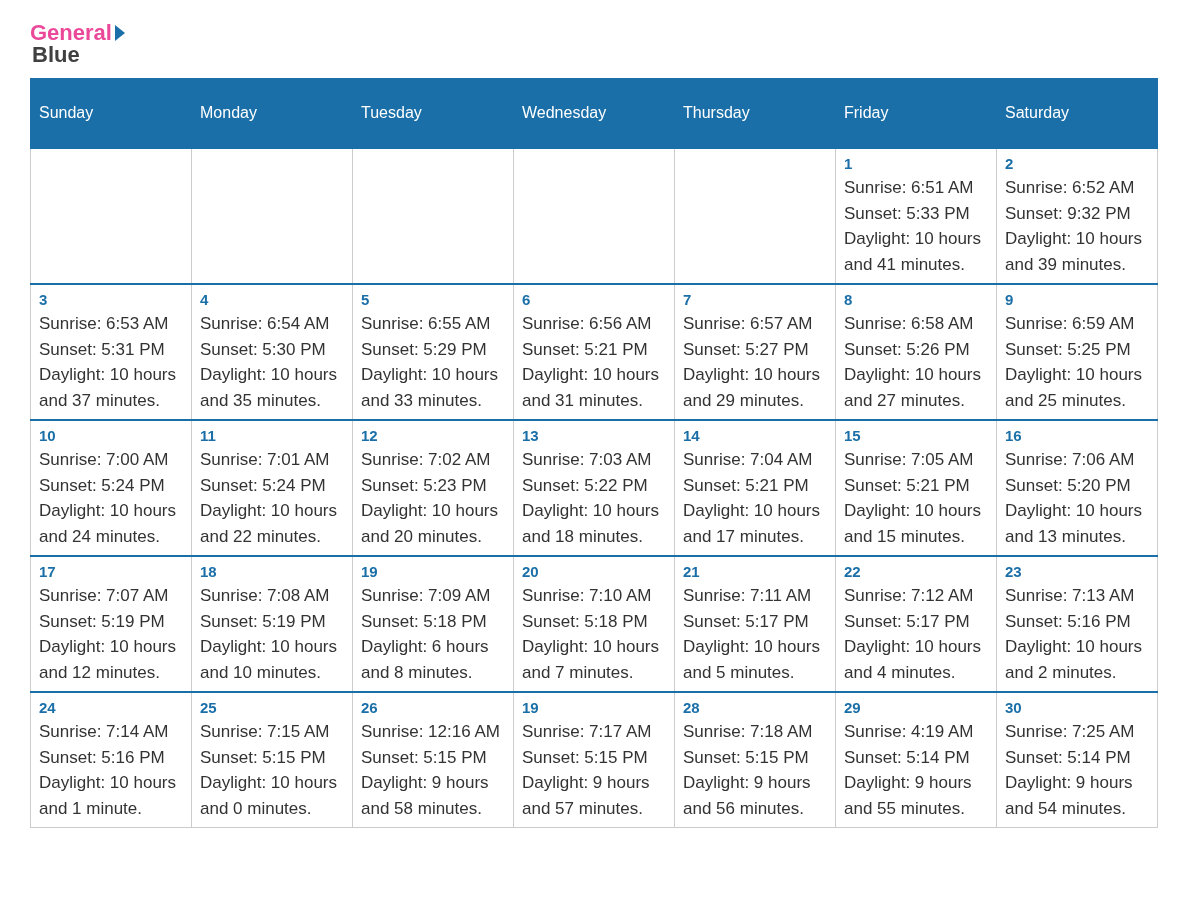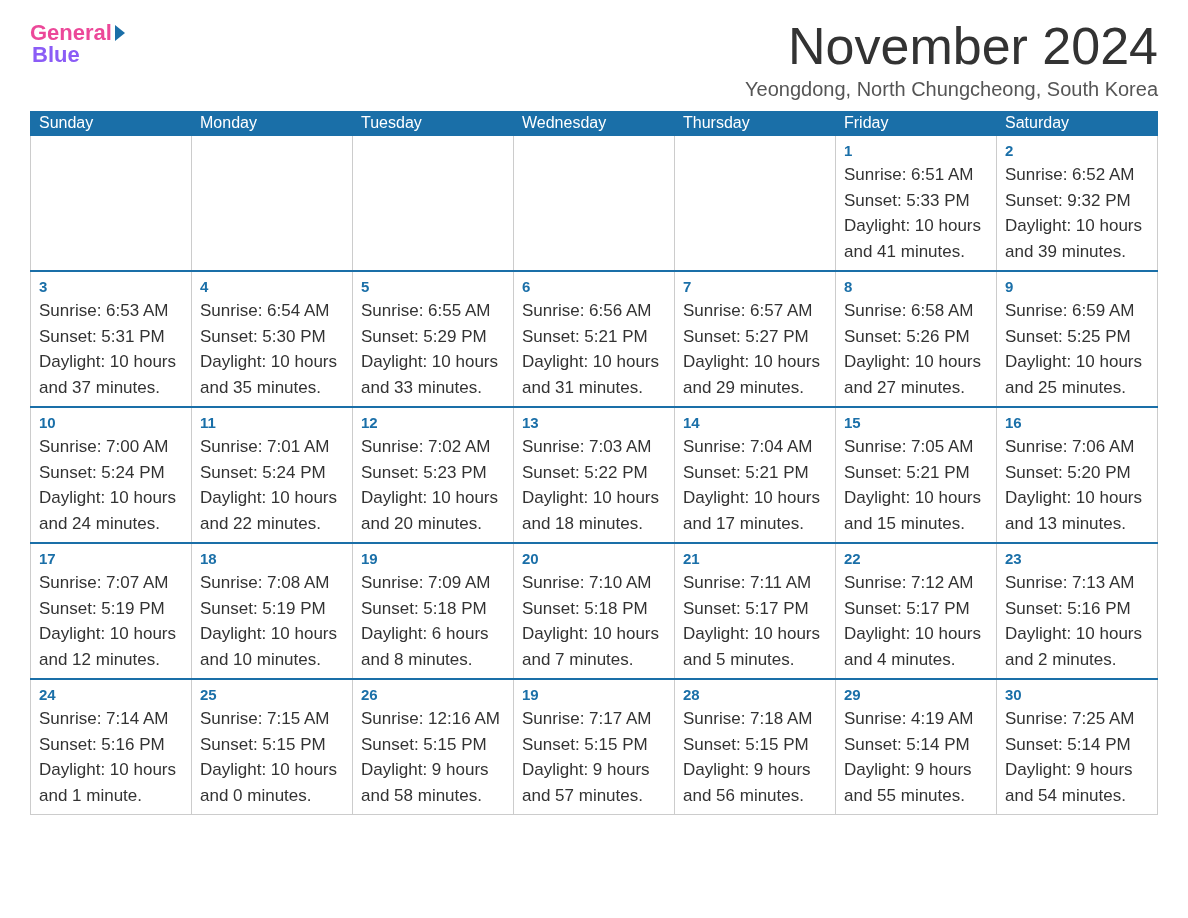--- a/index.html
+++ b/index.html
@@ -31,21 +31,21 @@
     .logo-general { color: #ec4899; }
     .logo-arrow {
       width: 0;
       height: 0;
       border-left: 10px solid #1a6fa8;
       border-top: 8px solid transparent;
       border-bottom: 8px solid transparent;
       margin: 0 3px;
       display: inline-block;
     }
-    .logo-blue { color: #8b5cf6; }
+    .logo-blue { color: #404040; }
     .title-block { text-align: right; }
     .month-title {
       font-size: 52px;
       font-weight: normal;
       color: #333;
       line-height: 1;
     }
     .location {
       font-size: 20px;
       color: #555;
@@ -55,21 +55,21 @@
       width: 100%;
       border-collapse: collapse;
       border: 1px solid #888;
       margin-top: 10px;
     }
     .calendar th {
       background-color: #1a6fa8;
       color: #fff;
       font-size: 16px;
       font-weight: normal;
-      padding: 2px 8px;
+      padding: 25px 8px;
       text-align: left;
       border: 1px solid #1a6fa8;
     }
     .calendar td {
       vertical-align: top;
       padding: 6px 8px;
       border: 1px solid #ccc;
       width: calc(100% / 7);
       min-height: 100px;
       font-size: 13px;
@@ -98,24 +98,20 @@
 <div class="header">
   <div class="logo">
     <div class="logo-text">
       <span class="logo-general">General</span>
       <span class="logo-arrow"></span>
     </div>
     <div style="margin-top:-4px; margin-left:2px;">
       <span class="logo-blue" style="font-size:22px; font-weight:bold;">Blue</span>
     </div>
   </div>
-  <div class="title-block">
-    <div class="month-title">November 2024</div>
-    <div class="location">Yeongdong, North Chungcheong, South Korea</div>
-  </div>
 </div>
 
 <table class="calendar">
   <thead>
     <tr>
     <th>Sunday</th>
         <th>Monday</th>
         <th>Tuesday</th>
         <th>Wednesday</th>
         <th>Thursday</th>

